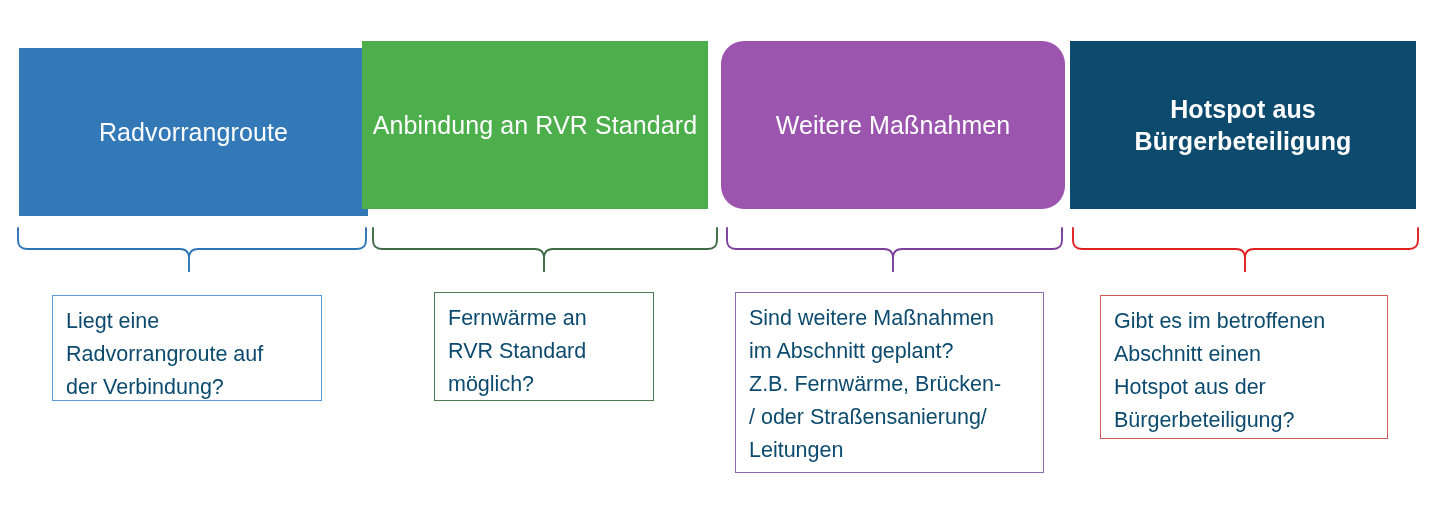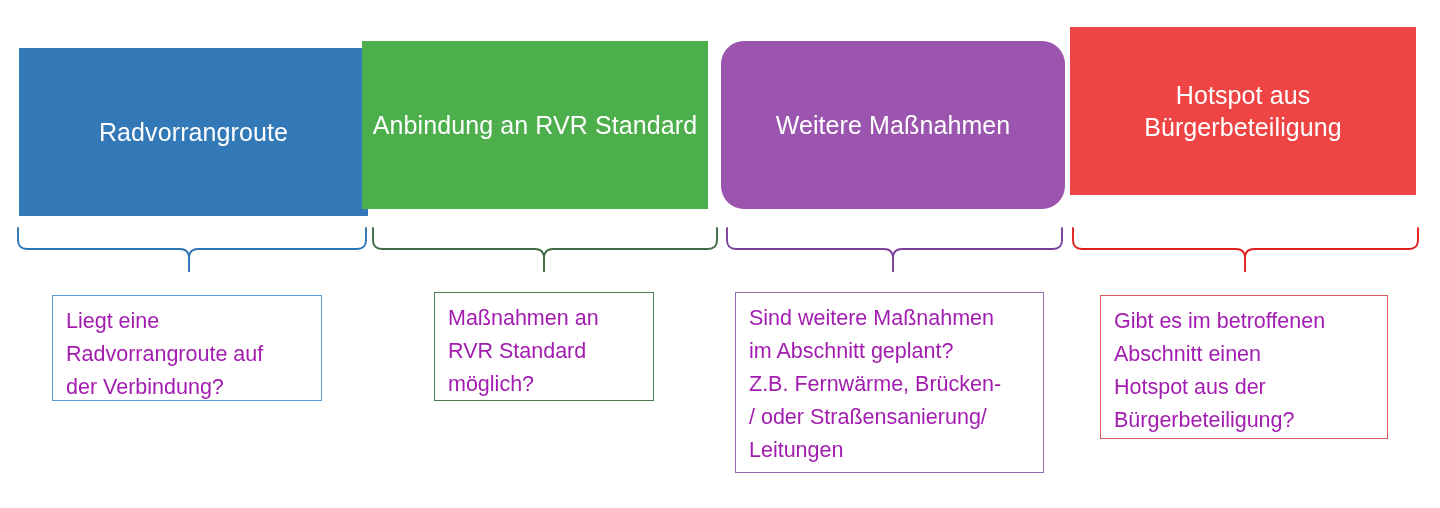--- a/index.html
+++ b/index.html
@@ -36,21 +36,21 @@
     top: 0;
     width: 1440px;
     height: 508px;
     pointer-events: none;
   }
   .q-box {
     position: absolute;
     background: #ffffff;
     border: 1px solid #000000;
     box-sizing: border-box;
-    color: #a21caf;
+    color: #0c4a6e;
     font-size: 21.5px;
     line-height: 1.53;
     padding: 9px 1px 9px 13px;
     white-space: pre-line;
   }
 </style>
 </head>
 <body>
 
 <div id="canvas">
@@ -60,21 +60,21 @@
   </div>
 
   <div class="header-box" style="left:362px; top:41px; width:346px; height:168px; background:#4CAF4B;">
     <span>Anbindung an RVR Standard</span>
   </div>
 
   <div class="header-box" style="left:721px; top:41px; width:344px; height:168px; background:#9B55AF;border-radius:23px;">
     <span>Weitere Maßnahmen</span>
   </div>
 
-  <div class="header-box" style="left:1070px; top:27px; width:346px; height:168px; background:#ef4444; white-space:pre-line;">
+  <div class="header-box" style="left:1070px; top:41px; width:346px; height:168px; background:#0c4a6e; white-space:pre-line;font-weight:bold;">
     <span>Hotspot aus
 Bürgerbeteiligung</span>
   </div>
 
   <svg class="brace-layer" viewBox="0 0 1440 508" width="1440" height="508" fill="none">
 
     <path stroke="#2E75B6" stroke-width="1.9" fill="none" stroke-linecap="round" d="M18,228 L18,240 Q18,249 27,249 L180,249 Q189,249 189,258 L189,272
              L189,258 Q189,249 198,249 L357,249 Q366,249 366,240 L366,228"></path>
 
     <path stroke="#3E6B43" stroke-width="1.9" fill="none" stroke-linecap="round" d="M373,228 L373,240 Q373,249 382,249 L535,249 Q544,249 544,258 L544,272
@@ -84,21 +84,21 @@
              L893,258 Q893,249 902,249 L1053,249 Q1062,249 1062,240 L1062,228"></path>
 
     <path stroke="#E02020" stroke-width="1.9" fill="none" stroke-linecap="round" d="M1073,228 L1073,240 Q1073,249 1082,249 L1236,249 Q1245,249 1245,258 L1245,272
              L1245,258 Q1245,249 1254,249 L1409,249 Q1418,249 1418,240 L1418,228"></path>
   </svg>
 
   <div class="q-box" style="left:52px; top:295px; width:270px; height:106px; border-color:#5B9BD5;">Liegt eine
 Radvorrangroute auf
 der Verbindung?</div>
 
-  <div class="q-box" style="left:434px; top:292px; width:220px; height:109px; border-color:#4A7A4F;">Maßnahmen an
+  <div class="q-box" style="left:434px; top:292px; width:220px; height:109px; border-color:#4A7A4F;">Fernwärme an
 RVR Standard
 möglich?</div>
 
   <div class="q-box" style="left:1100px; top:295px; width:288px; height:144px; border-color:#D45A5A;">Gibt es im betroffenen
 Abschnitt einen
 Hotspot aus der
 Bürgerbeteiligung?</div>
 
   <div class="q-box" style="left:735px; top:292px; width:309px; height:181px; border-color:#8E6BB0;">Sind weitere Maßnahmen
 im Abschnitt geplant?

